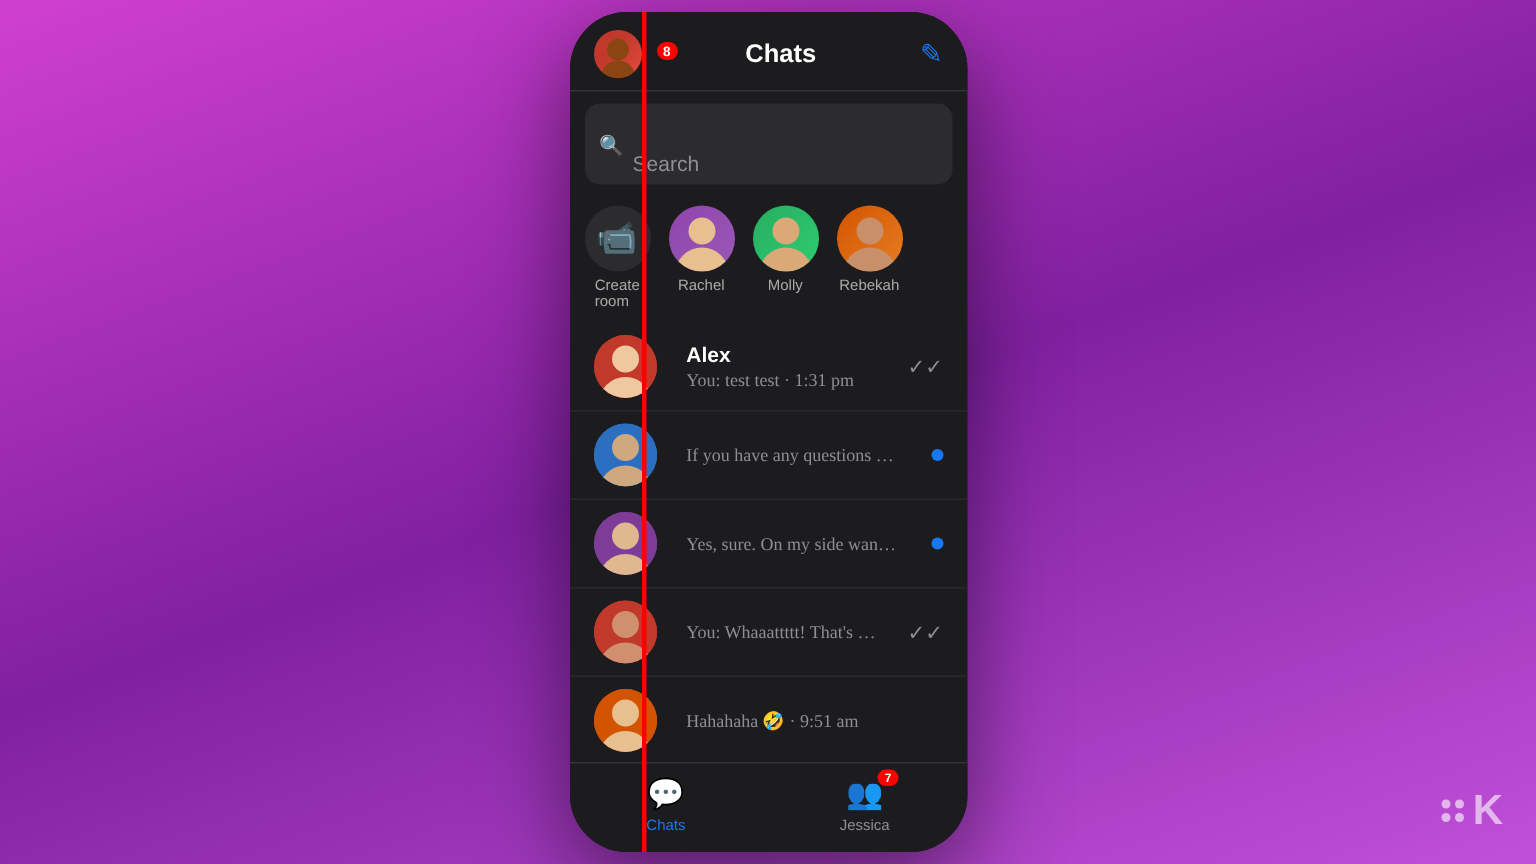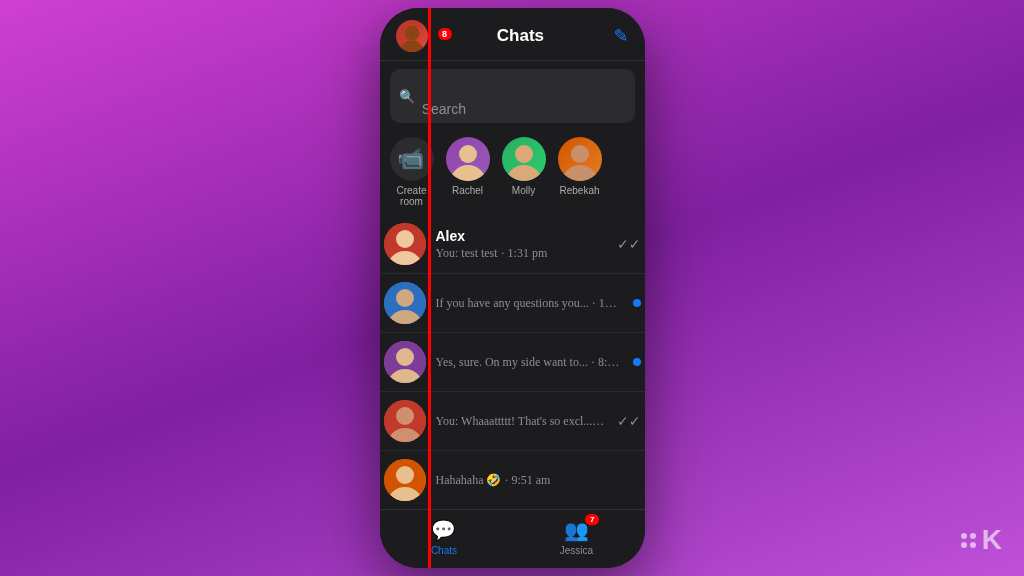--- a/index.html
+++ b/index.html
@@ -156,40 +156,39 @@
     .story-avatar {
       width: 44px;
       height: 44px;
       border-radius: 50%;
       overflow: hidden;
       position: relative;
     }
     .story-label {
       color: #aaa;
       font-size: 10px;
-      text-align: center;
     }
 
     
     .av-create { background: #2c2c2e; }
     .av-mary { background: linear-gradient(135deg, #c0392b, #e74c3c); }
     .av-molly { background: linear-gradient(135deg, #27ae60, #2ecc71); }
     .av-rachel { background: linear-gradient(135deg, #8e44ad, #9b59b6); }
     .av-rebekah { background: linear-gradient(135deg, #d35400, #e67e22); }
 
     
     .chat-list {
       flex: 1;
       overflow: hidden;
     }
     .chat-item {
       display: flex;
       align-items: center;
-      padding: 8px 4px;
-      gap: 10px;
+      padding: 8px 16px;
+      gap: 20px;
       border-bottom: 0.5px solid #2a2a2a;
       position: relative;
     }
     .chat-avatar {
       width: 42px;
       height: 42px;
       border-radius: 50%;
       flex-shrink: 0;
       overflow: hidden;
     }

